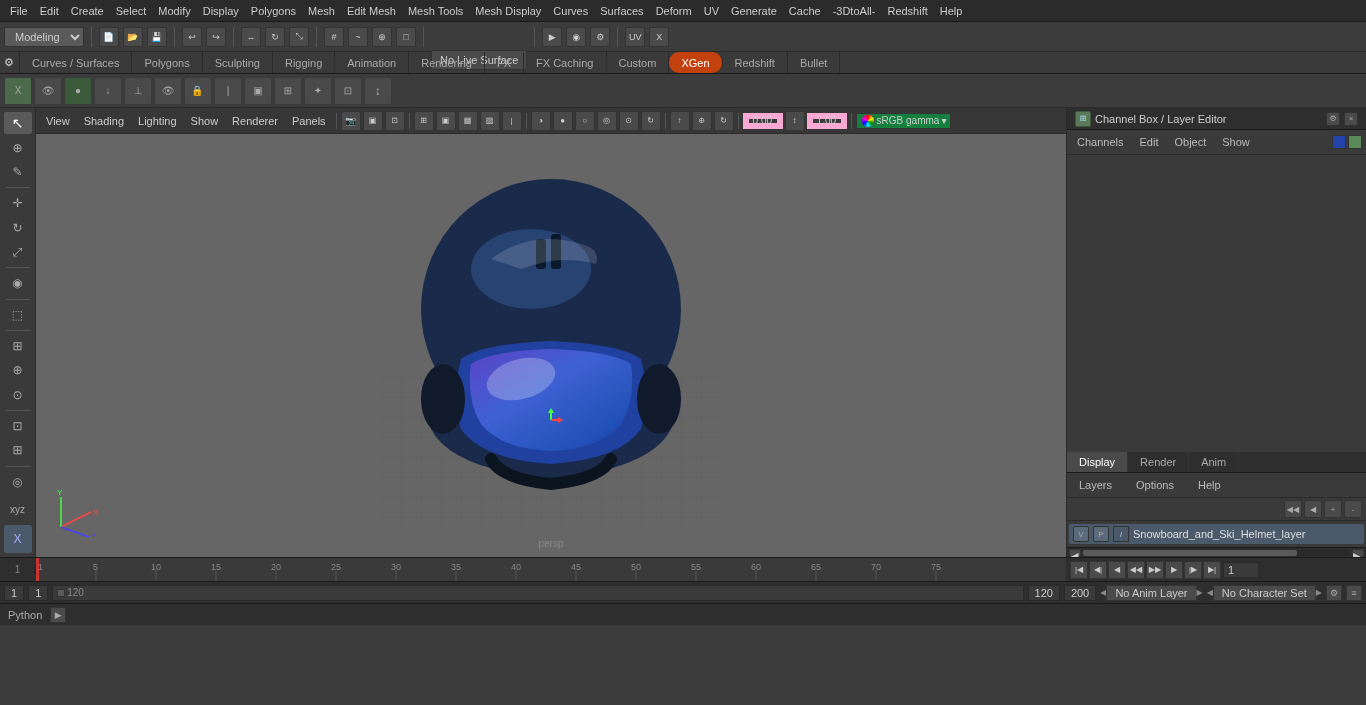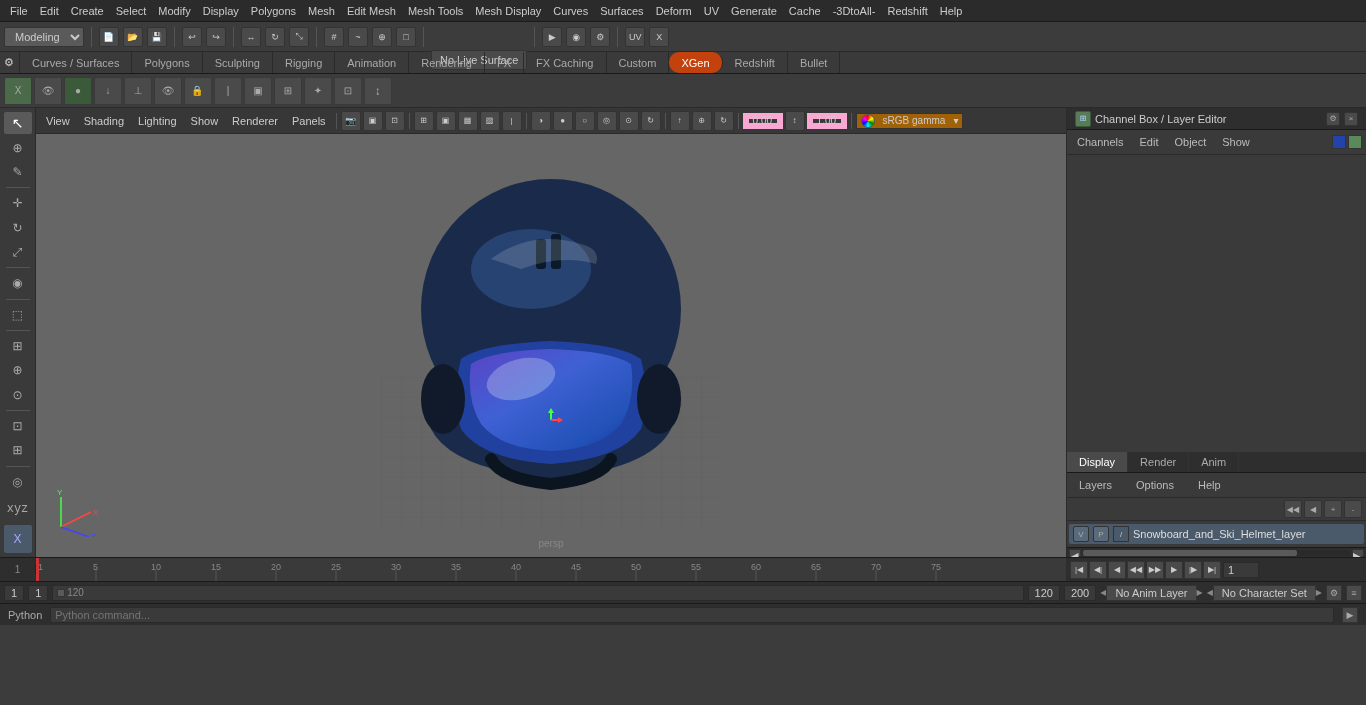--- a/index.html
+++ b/index.html
@@ -486,29 +486,29 @@
       border: 6px solid #f9a8d4;
       color: #ccc;
       font-size: 10px;
       padding: 1px 4px;
       width: 40px;
       height: 16px;
       display: flex;
       align-items: center;
     }
     .vp-colorprofile {
-      background: #a16207;
+      background: #15803d;
       border: 1px solid #333;
       color: #ccc;
       font-size: 10px;
       padding: 1px 4px;
       height: 16px;
       display: flex;
       align-items: center;
-      gap: 8px;
+      gap: 2px;
     }
 
     
     .bottom-dropdown {
       background: #4a4a4a;
       border: 1px solid #333;
       color: #ccc;
       padding: 1px 8px;
       font-size: 11px;
       height: 16px;
@@ -675,21 +675,21 @@
     <div class="lt-btn">⊞</div>
     <div class="lt-btn">⊕</div>
     <div class="lt-btn">⊙</div>
     <div class="lt-separator"></div>
     <div class="lt-btn">⊡</div>
     <div class="lt-btn">⊞</div>
     <div class="lt-separator"></div>
     <div class="lt-btn">◎</div>
 
     <div style="margin-top:auto; display:flex; flex-direction:column; gap:2px;">
-      <div class="lt-btn" style="font-size:12px;font-family:Liberation Mono, monospace;">xyz</div>
+      <div class="lt-btn" style="font-size:10px;">xyz</div>
       <div class="lt-btn" style="background:#4a5a6a; color:#aaf;">X</div>
     </div>
   </div>
 
   <div id="viewport">
 
     <div id="viewport-toolbar">
       <div class="vp-menu">View</div>
       <div class="vp-menu">Shading</div>
       <div class="vp-menu">Lighting</div>
@@ -955,15 +955,14 @@
       <span>No Character Set</span>
     </div>
     <div class="bottom-arrow">▶</div>
   </div>
   <div class="bottom-icon-btn">⚙</div>
   <div class="bottom-icon-btn">≡</div>
 </div>
 
 <div id="python-bar">
   <span id="python-label">Python</span>
-  <input id="python-input" type="text" class="python-input" placeholder="Python command..." style="">
   <div class="bottom-icon-btn">▶</div>
 </div>
 
 </body></html>

